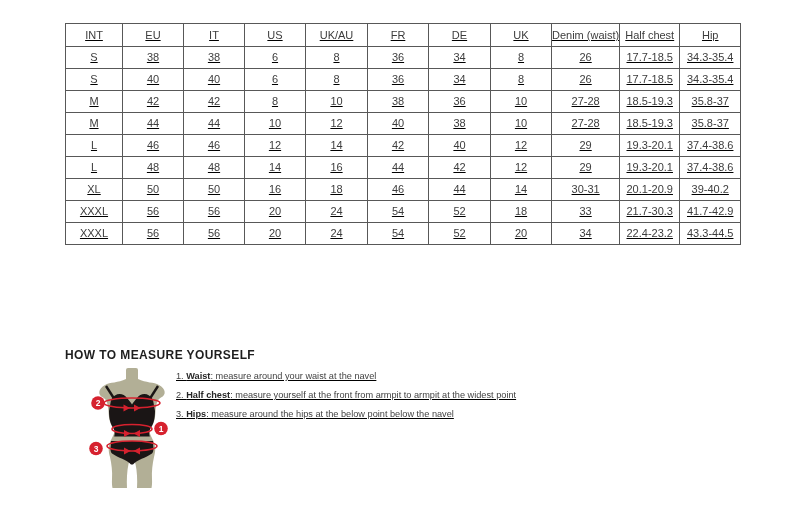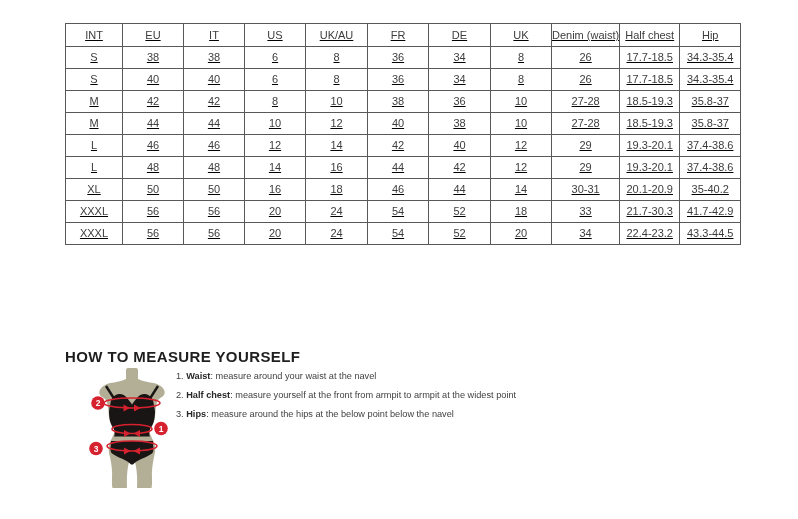--- a/index.html
+++ b/index.html
@@ -19,24 +19,24 @@
     border:1px solid #585858;
     text-align:center;vertical-align:middle;
     font-size:11px;font-weight:400;color:#3c3c3c;
     padding:0;height:21px;line-height:21px;
     white-space:nowrap;overflow:hidden;
   }
   .size-table th{height:22px;line-height:22px;}
   
   .measure-heading{
     position:absolute;left:65px;top:348px;
-    font-size:15px;font-weight:700;color:#1e1e1e;
+    font-size:12px;font-weight:700;color:#1e1e1e;
     letter-spacing:.4px;
   }
-  .instructions{position:absolute;left:176px;top:371px;}
+  .instructions{position:absolute;left:176px;top:371px;text-decoration:underline;}
   .instruction{
     font-size:9.2px;color:#3f3f3f;line-height:11px;margin-bottom:8px;
     white-space:nowrap;
   }
   .instruction b{color:#282828;}
   .figure-wrap{position:absolute;left:82px;top:367px;width:100px;height:124px;}
   .figure-wrap svg{display:block;}
 </style>
 </head>
 <body>
@@ -153,21 +153,21 @@
         <td>XL</td>
         <td>50</td>
         <td>50</td>
         <td>16</td>
         <td>18</td>
         <td>46</td>
         <td>44</td>
         <td>14</td>
         <td>30-31</td>
         <td>20.1-20.9</td>
-        <td>35-40.2</td>
+        <td>39-40.2</td>
       </tr>
       <tr>
         <td>XXXL</td>
         <td>56</td>
         <td>56</td>
         <td>20</td>
         <td>24</td>
         <td>54</td>
         <td>52</td>
         <td>18</td>

